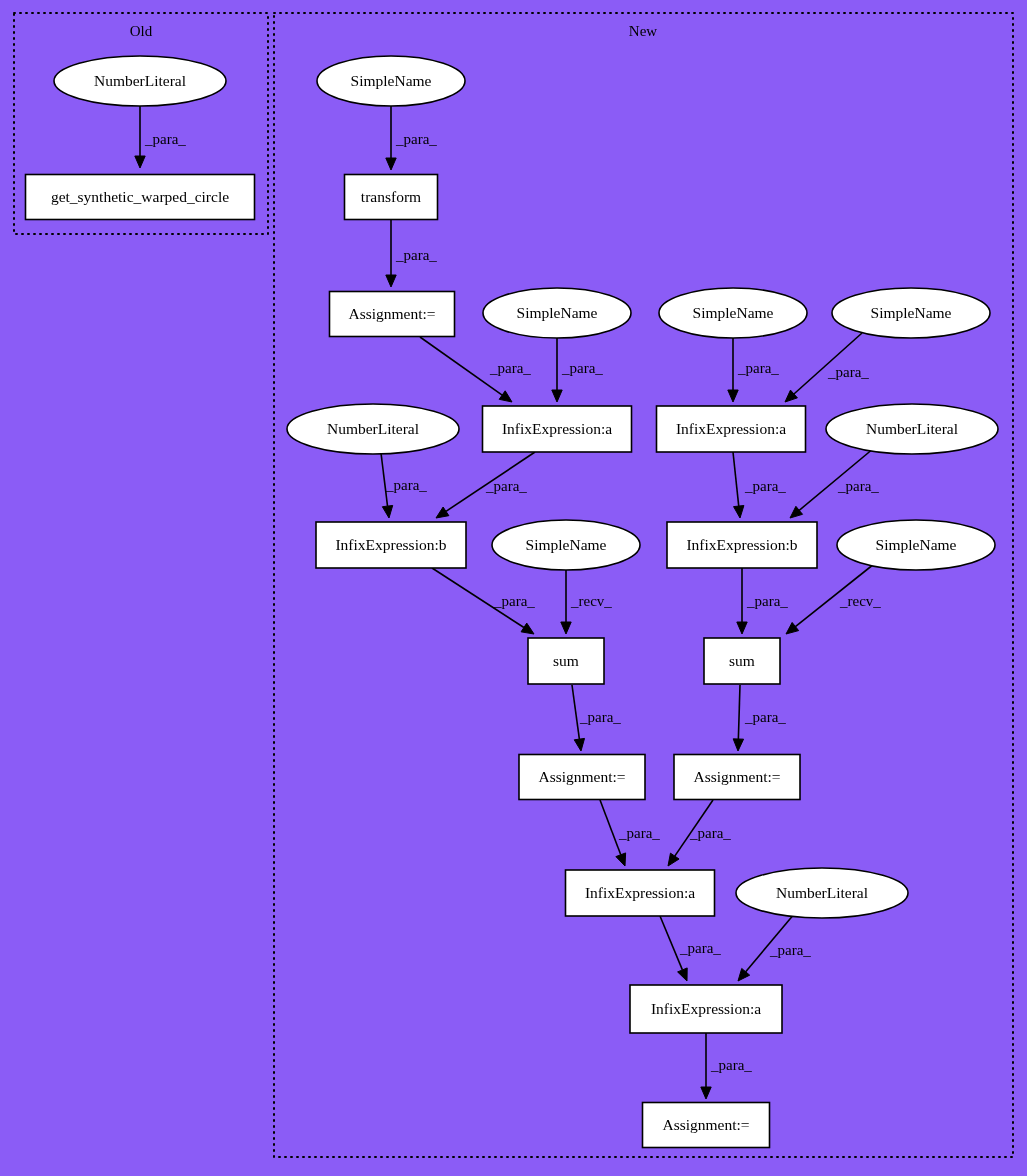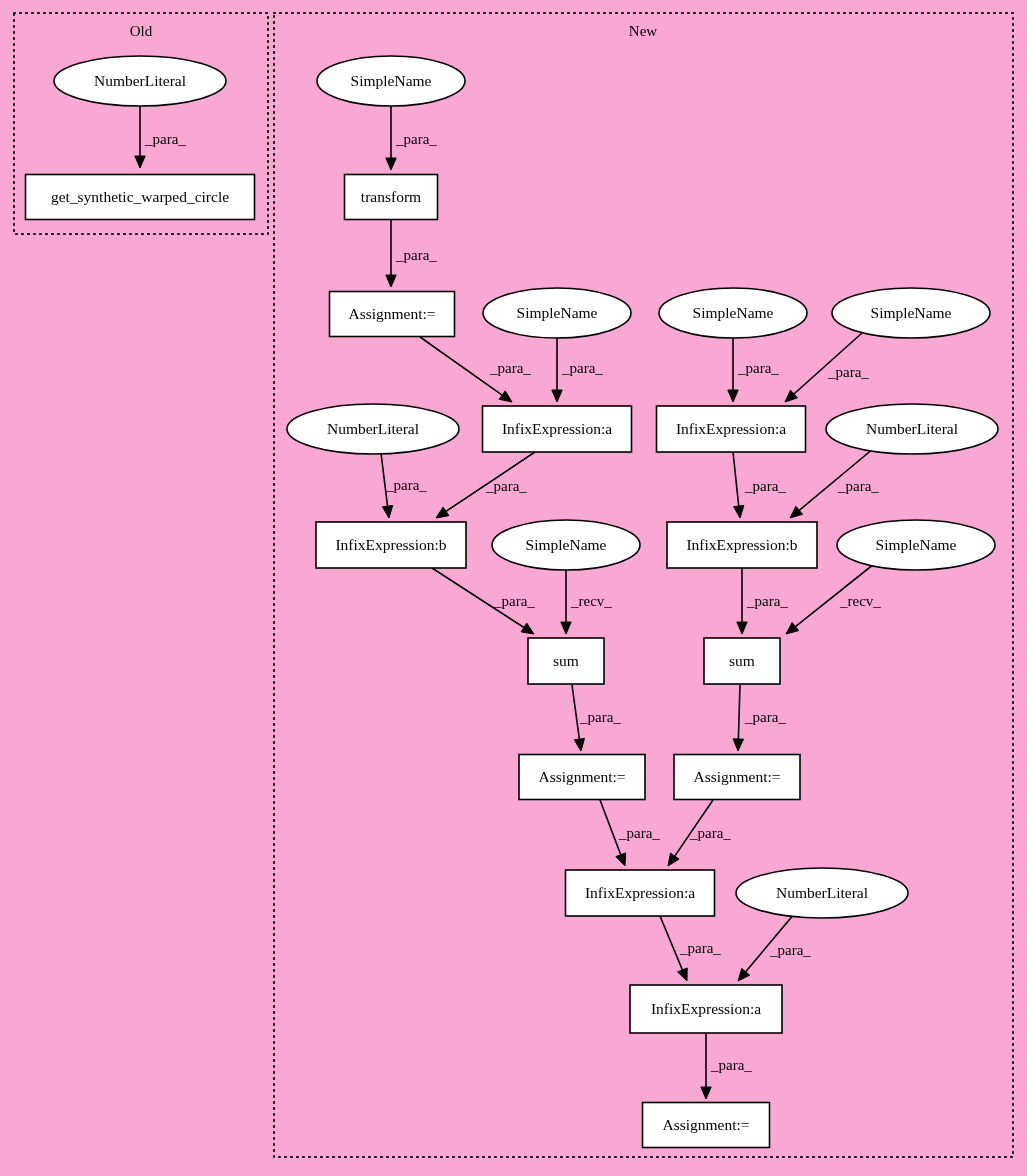--- a/index.html
+++ b/index.html
@@ -7,21 +7,21 @@
     padding: 0;
     background: #ffffff;
   }
   body {
     font-family: "Liberation Serif", "DejaVu Serif", serif;
   }
   #graph-root {
     position: relative;
     width: 1027px;
     height: 1176px;
-    background: #f9a8d4;
+    background: #8b5cf6;
     overflow: hidden;
   }
   svg {
     display: block;
   }
   .cluster-box {
     fill: none;
     stroke: #000000;
     stroke-width: 2;
     stroke-dasharray: 1 5;

